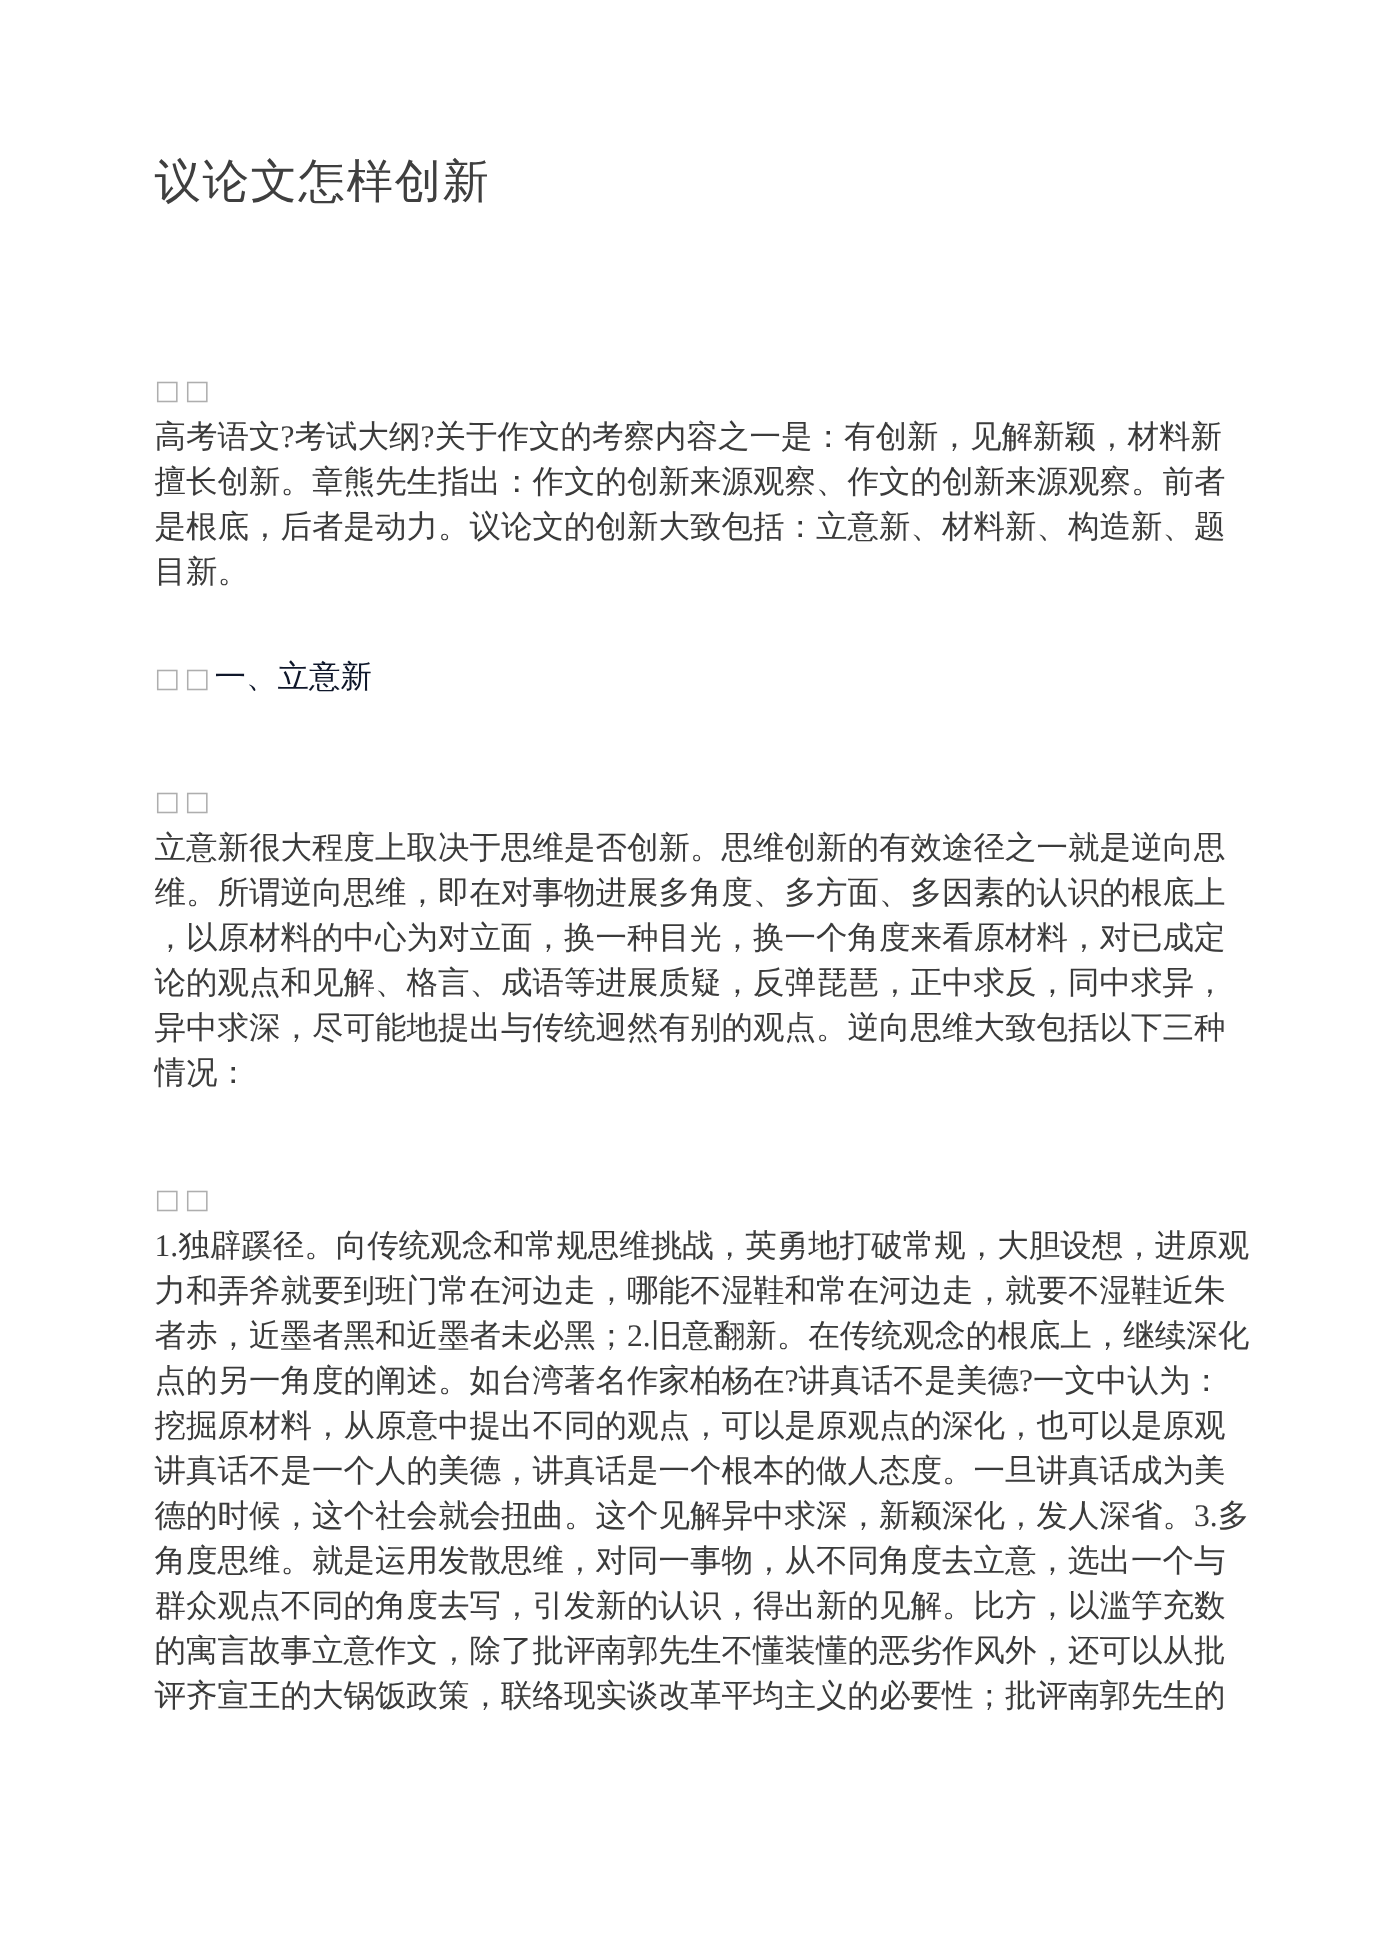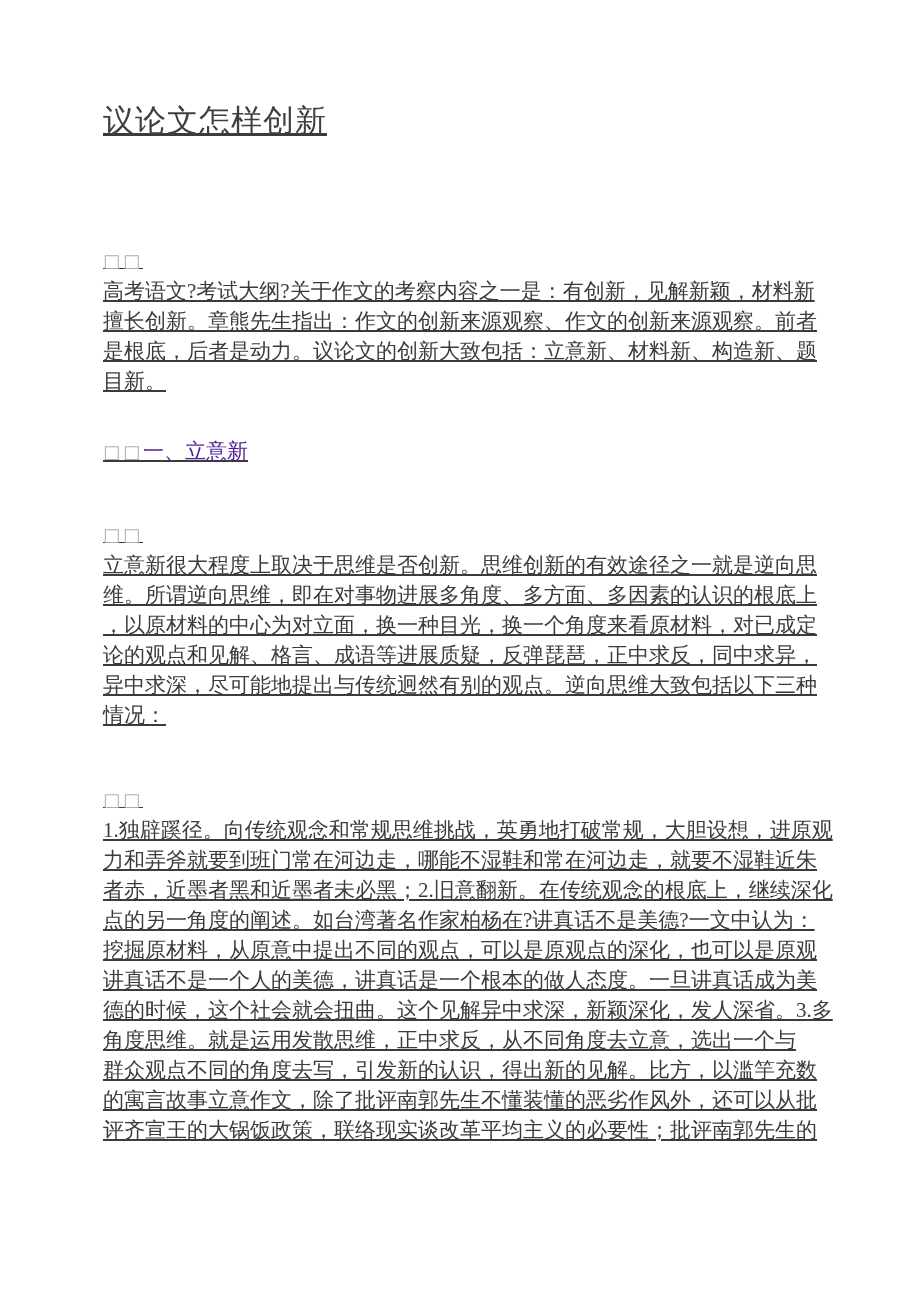--- a/index.html
+++ b/index.html
@@ -8,21 +8,20 @@
     background: #ffffff;
   }
   .page {
     position: relative;
     width: 920px;
     height: 1302px;
     background: #ffffff;
     overflow: hidden;
     font-family: "Liberation Serif", "DejaVu Serif", serif;
     color: #3b3b3b;
-    text-decoration: underline;
   }
   .content {
     margin-left: 103px;
     width: 716px;
   }
   .doc-title {
     margin: 0;
     padding-top: 102px;
     font-family: "Liberation Sans", "DejaVu Sans", sans-serif;
     font-weight: 500;
@@ -43,21 +42,21 @@
     white-space: nowrap;
     color: #3b3b3b;
   }
   .tofu {
     color: #aeaeae;
     font-size: 18px;
     letter-spacing: 3px;
     font-family: "DejaVu Sans", sans-serif;
   }
   .heading-text {
-    color: #4c1d95;
+    color: #0f172a;
   }
 </style>
 </head>
 <body>
 
 <div class="page">
   <div class="content">
 
     <h1 class="doc-title">议论文怎样创新</h1>
 
@@ -85,20 +84,20 @@
 
     <section class="block block-para3">
       <div class="line tofu">□□</div>
       <div class="line">1.独辟蹊径。向传统观念和常规思维挑战，英勇地打破常规，大胆设想，进原观</div>
       <div class="line">力和弄斧就要到班门常在河边走，哪能不湿鞋和常在河边走，就要不湿鞋近朱</div>
       <div class="line">者赤，近墨者黑和近墨者未必黑；2.旧意翻新。在传统观念的根底上，继续深化</div>
       <div class="line">点的另一角度的阐述。如台湾著名作家柏杨在?讲真话不是美德?一文中认为：</div>
       <div class="line">挖掘原材料，从原意中提出不同的观点，可以是原观点的深化，也可以是原观</div>
       <div class="line">讲真话不是一个人的美德，讲真话是一个根本的做人态度。一旦讲真话成为美</div>
       <div class="line">德的时候，这个社会就会扭曲。这个见解异中求深，新颖深化，发人深省。3.多</div>
-      <div class="line">角度思维。就是运用发散思维，正中求反，从不同角度去立意，选出一个与</div>
+      <div class="line">角度思维。就是运用发散思维，对同一事物，从不同角度去立意，选出一个与</div>
       <div class="line">群众观点不同的角度去写，引发新的认识，得出新的见解。比方，以滥竽充数</div>
       <div class="line">的寓言故事立意作文，除了批评南郭先生不懂装懂的恶劣作风外，还可以从批</div>
       <div class="line">评齐宣王的大锅饭政策，联络现实谈改革平均主义的必要性；批评南郭先生的</div>
     </section>
 
   </div>
 </div>
 
 </body></html>

